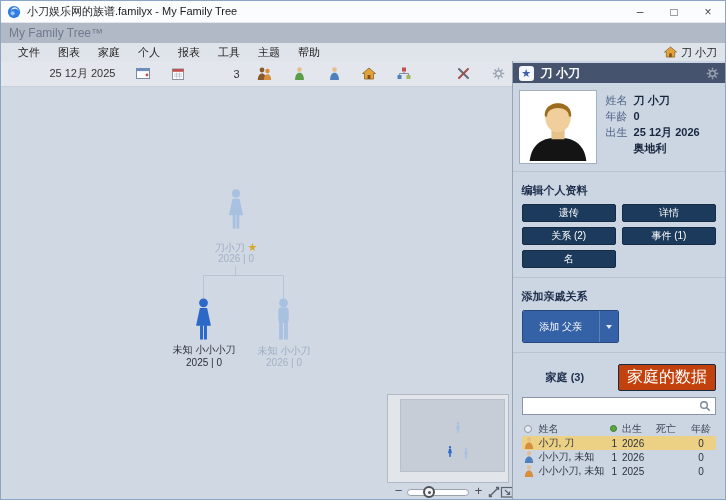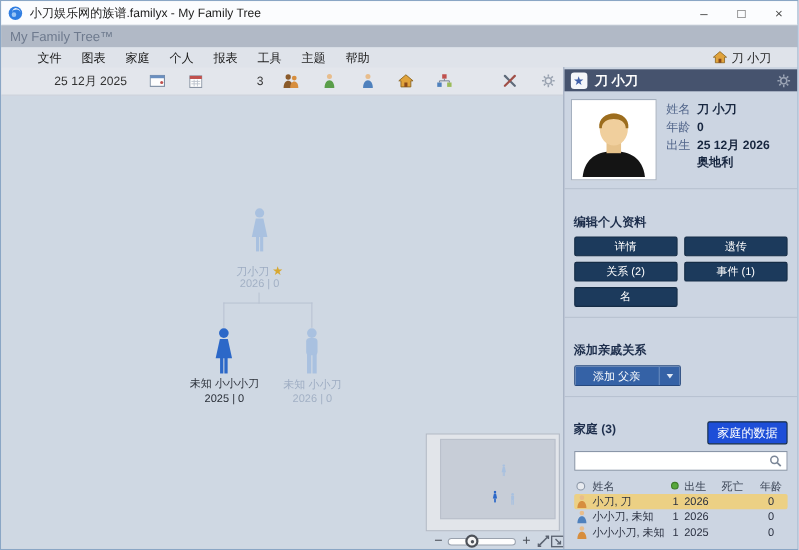--- a/index.html
+++ b/index.html
@@ -11,21 +11,21 @@
   .titlebar { height:22px; background:#fbfcfe; border-bottom:1px solid #e4e8ee; display:flex; align-items:center; padding-left:6px; flex:0 0 auto; }
   .app-icon { width:14px; height:14px; margin-right:6px; }
   .titlebar .title { font-size:11px; color:#1b1b1b; }
   .win-controls { margin-left:auto; display:flex; height:100%; }
   .win-btn { width:34px; display:flex; align-items:center; justify-content:center; font-size:12px; color:#444; cursor:default; }
 
   
   .appbar { height:20px; background:#b1b9c6; color:#6e7a8e; font-size:12px; line-height:20px; padding-left:8px; flex:0 0 auto; }
 
   
-  .menubar { height:18px; background:#dfe3ea; display:flex; align-items:center; font-size:11px; color:#1c1c1c; padding:0 24px; flex:0 0 auto; }
+  .menubar { height:18px; background:#dfe3ea; display:flex; align-items:center; font-size:11px; color:#1c1c1c; padding:0 8px; flex:0 0 auto; }
   .menu-item { padding:0 9px; }
   .menu-right { margin-left:auto; display:flex; align-items:center; gap:4px; color:#1c1c1c; }
 
   .main { flex:1; display:flex; min-height:0; }
 
   
   .canvas { width:512px; position:relative; background:#cfd8e3; overflow:hidden; }
   .toolbar { height:26px; background:#e3e6ec; border-bottom:1px solid #c9cfd9; display:flex; align-items:center; justify-content:flex-end; gap:20px; padding-right:6px; font-size:11px; color:#333; }
   .tb-icon { width:15px; height:14px; display:inline-flex; align-items:center; justify-content:center; }
   .tb-count { margin-left:4px; margin-right:-3px; color:#333; }
@@ -62,34 +62,34 @@
 
   .person-card { display:flex; padding:7px 6px 6px 6px; }
   .photo { width:78px; height:74px; background:#ffffff; border:1px solid #a5b0bf; padding:2px; flex:0 0 auto; }
   .photo svg { width:72px; height:68px; display:block; }
   .pdetails { margin-left:9px; padding-top:2px; }
   .prow { line-height:16px; white-space:nowrap; }
   .plabel { display:inline-block; width:28px; color:#51658a; }
   .pvalue { color:#17263f; font-weight:bold; }
 
   .divider { border-top:1px solid #b8c2d1; margin:1px 0; }
-  .section { padding:21px 9px 8px 9px; }
+  .section { padding:10px 9px 8px 9px; }
   .section-title { font-weight:bold; color:#1d2e4c; margin-bottom:6px; }
 
   .btn-grid { display:grid; grid-template-columns:1fr 1fr; gap:5px 6px; }
   .navy-btn { height:18px; background:#1c3a5c; border:1px solid #152c46; border-radius:2px; color:#fff; font-size:10px; display:flex; align-items:center; justify-content:center; font-family:inherit; }
 
-  .split-btn { display:inline-flex; height:19px; border:1px solid #27497e; border-radius:2px; overflow:hidden; }
+  .split-btn { display:inline-flex; height:33px; border:1px solid #27497e; border-radius:2px; overflow:hidden; }
   .split-main { background:#3562a6; color:#fff; font-size:10px; display:flex; align-items:center; justify-content:center; width:76px; }
   .split-chev { background:#3562a6; border-left:1px solid #5c82ba; width:19px; display:flex; align-items:center; justify-content:center; }
   .chev-down { width:0; height:0; border-left:3.5px solid transparent; border-right:3.5px solid transparent; border-top:4px solid #dfe8f4; }
 
-  .fam-head { display:flex; justify-content:space-between; margin-bottom:6px; }
+  .fam-head { display:flex; align-items:center; justify-content:space-between; margin-bottom:6px;margin-left:24px; }
   .fam-title { font-weight:bold; color:#1d2e4c; }
-  .fam-data-btn { background:#1d4ed8; border:1px solid #152c46; border-radius:2px; color:#fff; font-size:11px; padding:2px 8px; font-family:inherit; }
+  .fam-data-btn { background:#c2410c; border:1px solid #152c46; border-radius:2px; color:#fff; font-size:16px; padding:2px 8px; font-family:inherit; }
   .search-box { display:flex; align-items:center; background:#fff; border:1px solid #8a96a8; height:18px; padding:0 4px; margin-bottom:6px; }
   .search-box input { flex:1; border:none; outline:none; font-size:10px; font-family:inherit; background:transparent; }
 
   .ftable { font-size:10px; color:#2a3040; }
   .frow { display:grid; grid-template-columns:15px 1fr 16px 34px 32px 26px; align-items:center; height:14px; padding:0 2px; }
   .fheader { color:#3d4758; height:15px; }
   .fcell-count { text-align:right; padding-right:5px; }
   .fcell-age { text-align:center; }
   .frow.selected { background:#ecd084; border-radius:2px; }
   .dot-green { width:7px; height:7px; border-radius:50%; background:#5aا; background:#58a83c; border:1px solid #3f7d2a; }
@@ -320,22 +320,22 @@
           <div class="prow"><span class="plabel">出生</span><span class="pvalue">25 12月 2026</span></div>
           <div class="prow"><span class="plabel"></span><span class="pvalue">奥地利</span></div>
         </div>
       </div>
 
       <div class="divider"></div>
 
       <div class="section">
         <div class="section-title">编辑个人资料</div>
         <div class="btn-grid">
+          <button class="navy-btn">遗传</button>
           <button class="navy-btn">详情</button>
-          <button class="navy-btn">遗传</button>
           <button class="navy-btn">关系 (2)</button>
           <button class="navy-btn">事件 (1)</button>
           <button class="navy-btn">名</button>
         </div>
       </div>
 
       <div class="divider"></div>
 
       <div class="section">
         <div class="section-title">添加亲戚关系</div>

